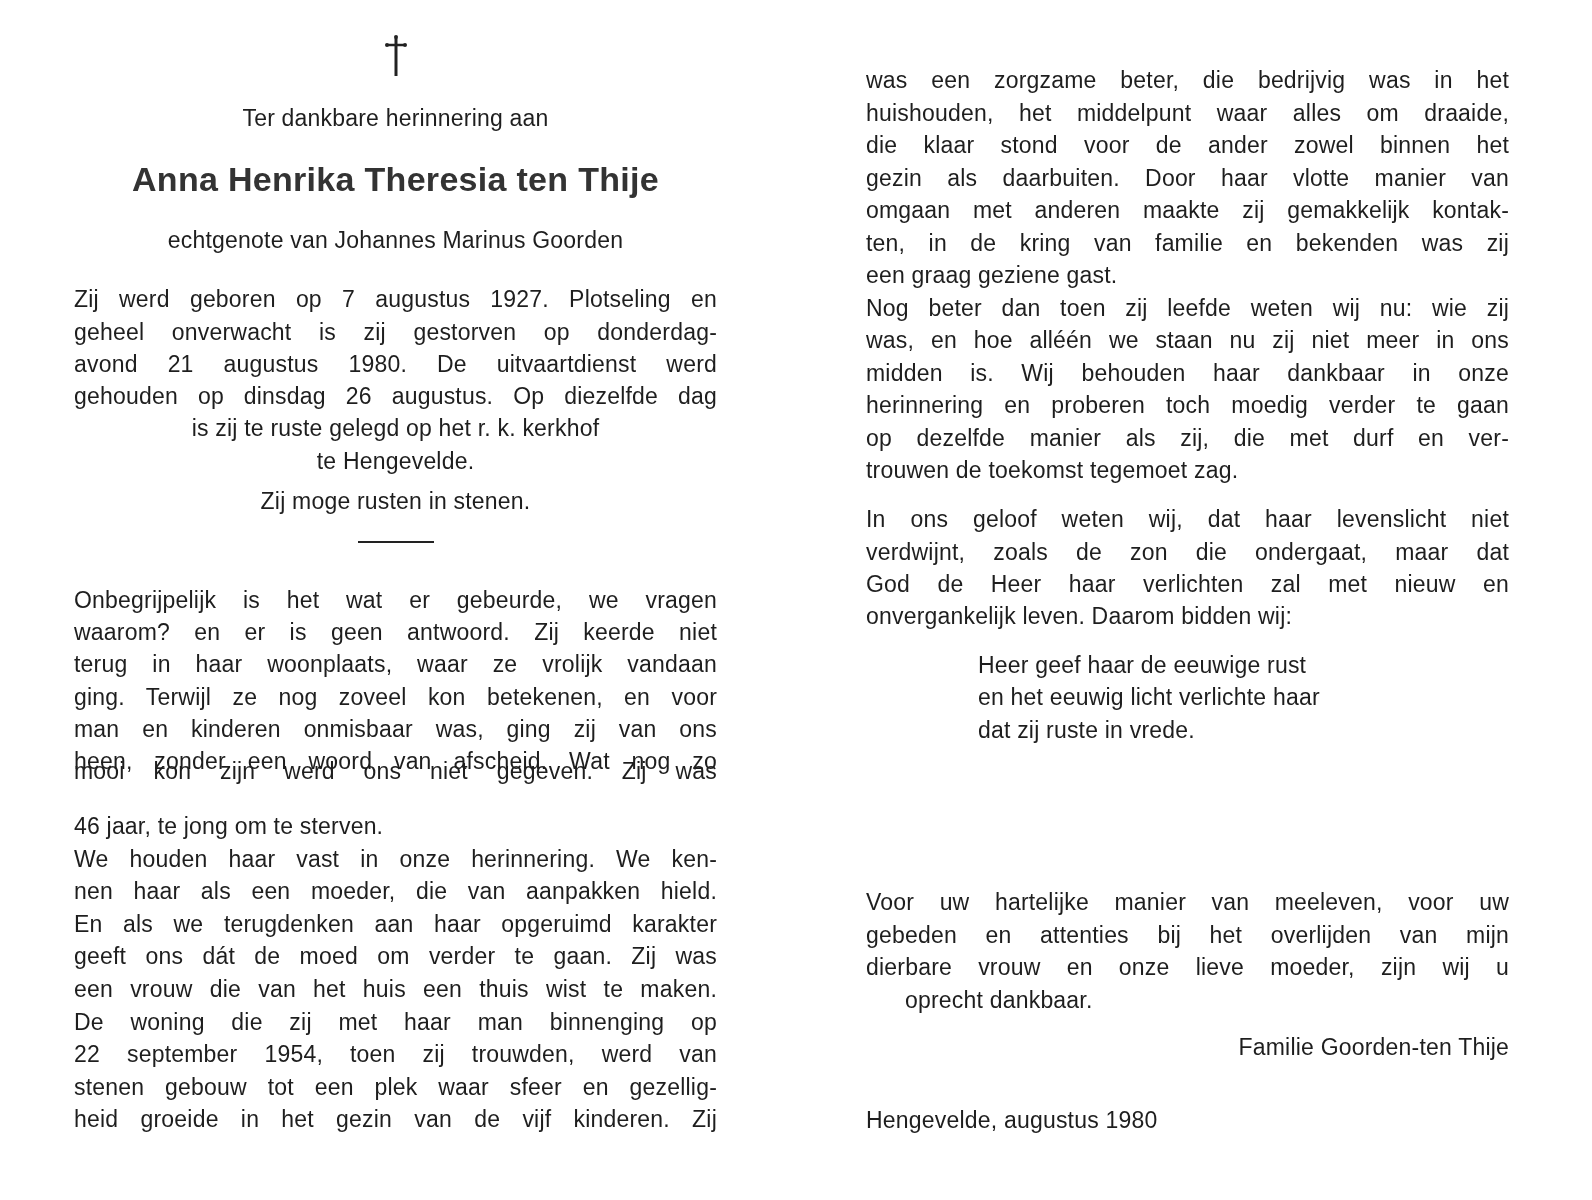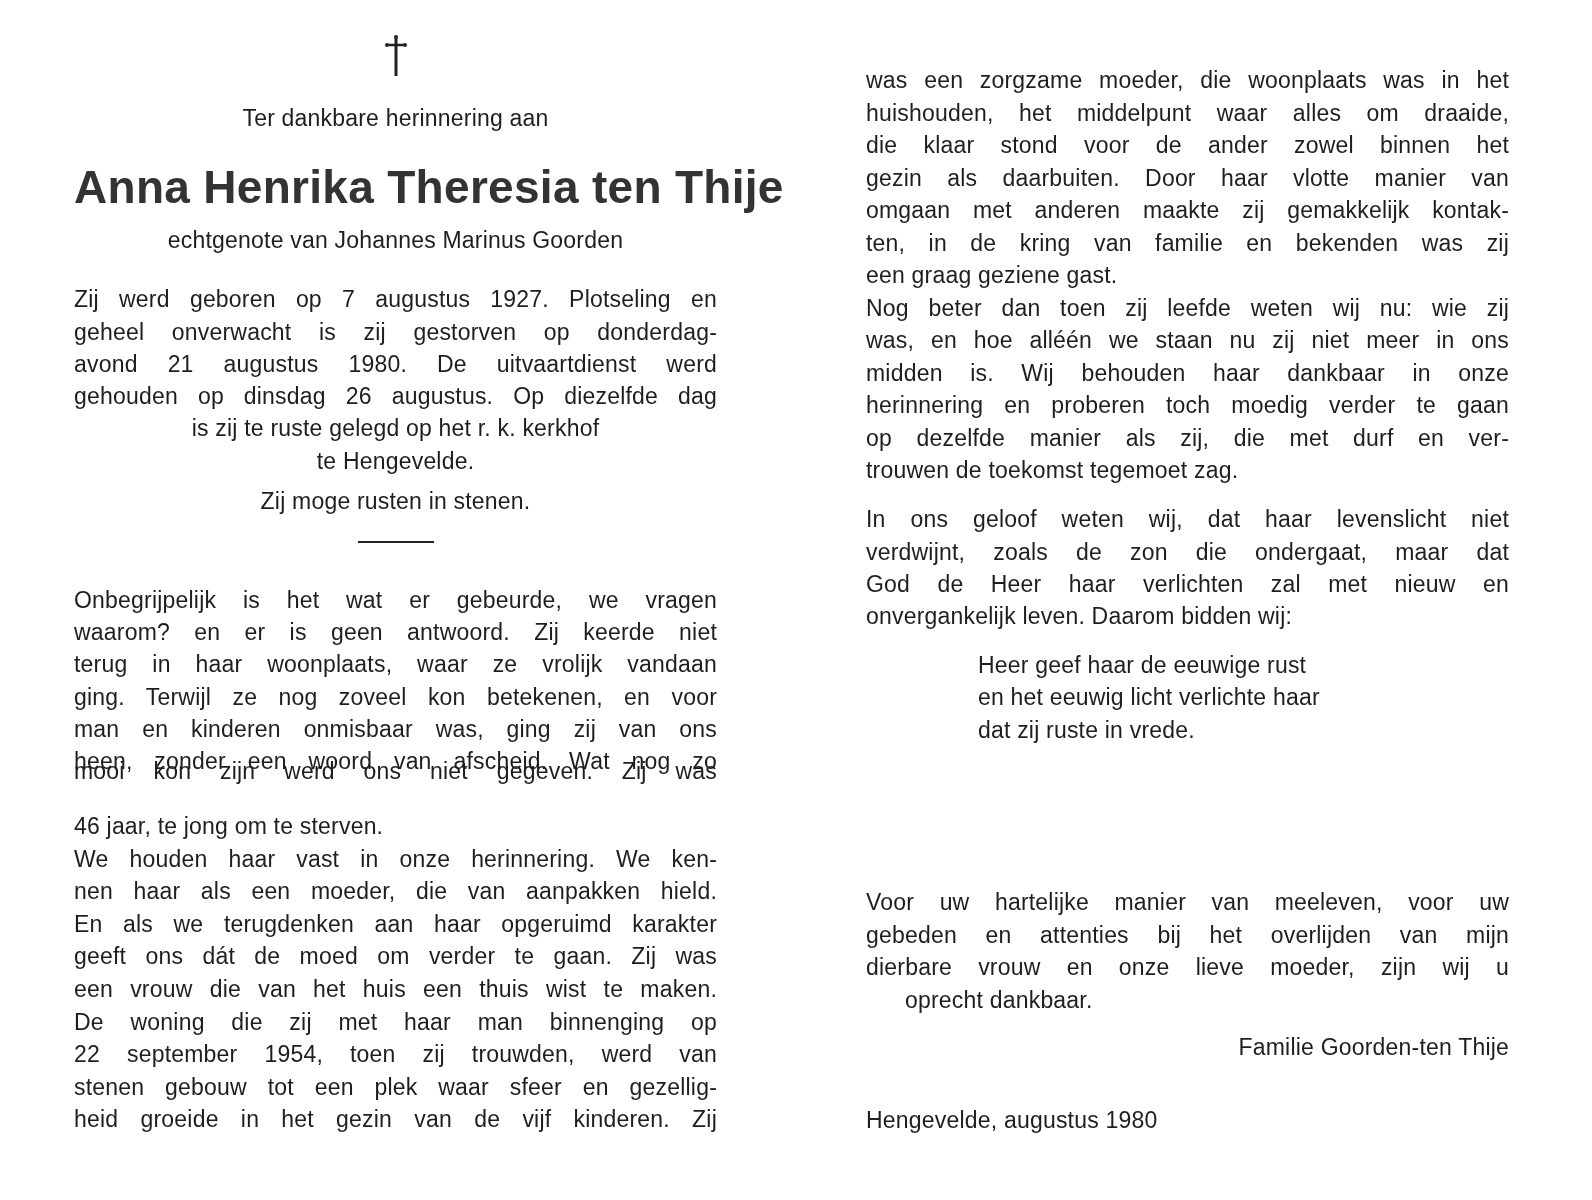--- a/index.html
+++ b/index.html
@@ -9,21 +9,21 @@
   .left { left: 74px; width: 643px; }
   .right { left: 866px; width: 643px; }
   .line { position: absolute; left: 0; width: 100%; font-size: 23px; line-height: 32px;
           white-space: nowrap; letter-spacing: 0.2px; }
   .just { text-align: justify; text-align-last: justify; }
   .center { text-align: center; }
   .lft { text-align: left; }
   .rgt { text-align: right; }
   .cross { position: absolute; left: 384px; top: 34px; width: 24px; height: 44px; }
   .title { position: absolute; left: 74px; width: 643px; top: 160px; text-align: center;
-           font-size: 46px; font-weight: bold; color: #333; letter-spacing: 0.3px; white-space: nowrap; }
+           font-size: 34px; font-weight: bold; color: #333; letter-spacing: 0.3px; white-space: nowrap; }
   .divider { position: absolute; left: 358px; top: 541px; width: 76px; height: 2px; background: #222; }
   .prayer { position: absolute; left: 978px; width: 500px; }
   .prayer .line { text-align: left; }
 </style>
 </head>
 <body>
 
 <svg class="cross" viewBox="0 0 24 44">
   <line x1="12" y1="4" x2="12" y2="42" stroke="#222" stroke-width="3"></line>
   <line x1="4" y1="11" x2="20" y2="11" stroke="#222" stroke-width="2.5"></line>
@@ -60,21 +60,21 @@
   <div class="line just" style="top:1006px;">De woning die zij met haar man binnenging op</div>
   <div class="line just" style="top:1038px;">22 september 1954, toen zij trouwden, werd van</div>
   <div class="line just" style="top:1071px;">stenen gebouw tot een plek waar sfeer en gezellig-</div>
   <div class="line just" style="top:1103px;">heid groeide in het gezin van de vijf kinderen. Zij</div>
 </div>
 
 <div class="title">Anna Henrika Theresia ten Thije</div>
 <div class="divider"></div>
 
 <div class="col right">
-  <div class="line just" style="top:64px;">was een zorgzame moeder, die woonplaats was in het</div>
+  <div class="line just" style="top:64px;">was een zorgzame beter, die bedrijvig was in het</div>
   <div class="line just" style="top:97px;">huishouden, het middelpunt waar alles om draaide,</div>
   <div class="line just" style="top:129px;">die klaar stond voor de ander zowel binnen het</div>
   <div class="line just" style="top:162px;">gezin als daarbuiten. Door haar vlotte manier van</div>
   <div class="line just" style="top:194px;">omgaan met anderen maakte zij gemakkelijk kontak-</div>
   <div class="line just" style="top:227px;">ten, in de kring van familie en bekenden was zij</div>
   <div class="line lft" style="top:259px;">een graag geziene gast.</div>
   <div class="line just" style="top:292px;">Nog beter dan toen zij leefde weten wij nu: wie zij</div>
   <div class="line just" style="top:324px;">was, en hoe alléén we staan nu zij niet meer in ons</div>
   <div class="line just" style="top:357px;">midden is. Wij behouden haar dankbaar in onze</div>
   <div class="line just" style="top:389px;">herinnering en proberen toch moedig verder te gaan</div>

